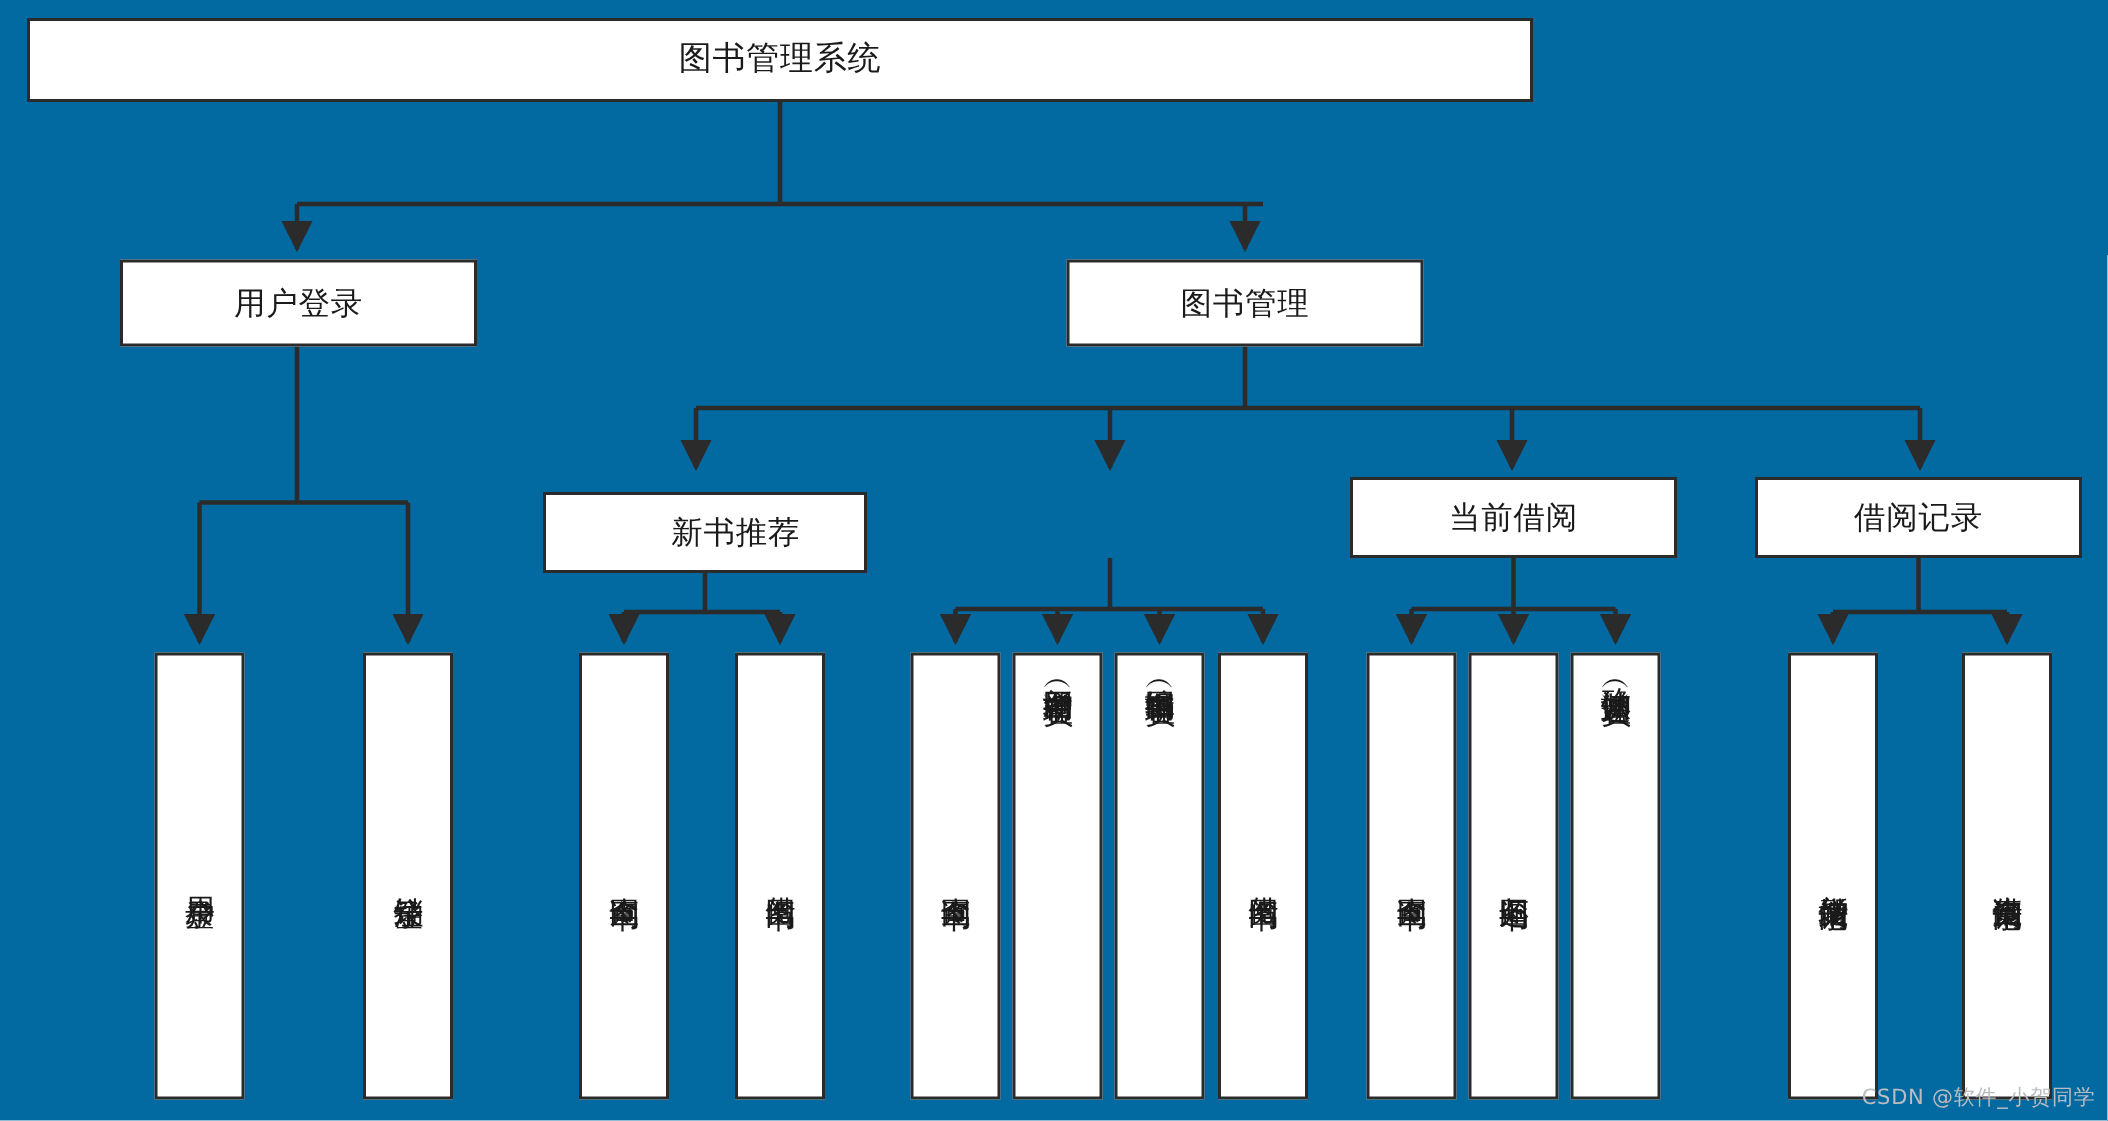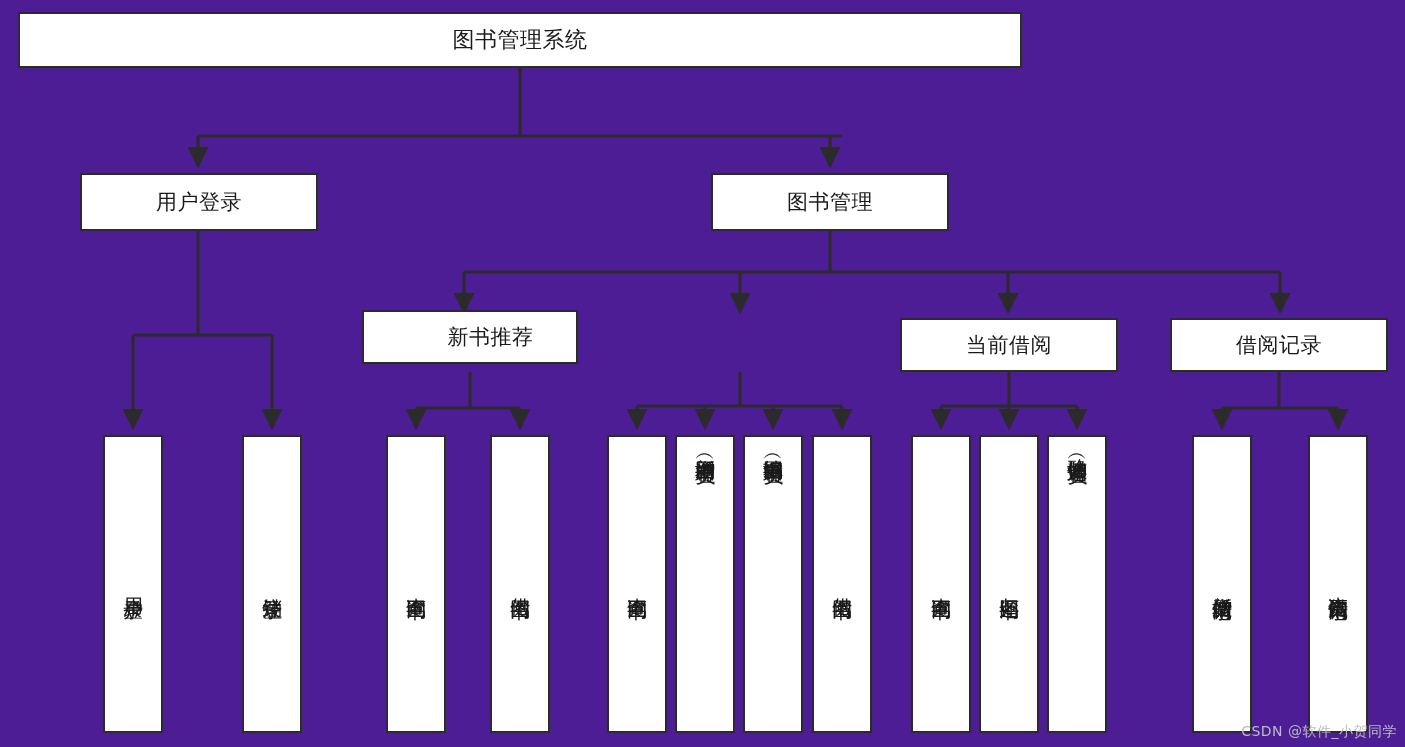--- a/index.html
+++ b/index.html
@@ -8,21 +8,21 @@
     padding: 0;
     background: #ffffff;
   }
   body {
     font-family: "DejaVu Sans", "Liberation Sans", sans-serif;
   }
   #canvas {
     position: relative;
     width: 1405px;
     height: 747px;
-    background: #4c1d95;
+    background: #0369a1;
     overflow: hidden;
   }
   #edges {
     position: absolute;
     left: 0;
     top: 0;
     width: 1405px;
     height: 747px;
     pointer-events: none;
   }
@@ -142,21 +142,21 @@
     <span class="lbl">图书管理系统</span>
   </div>
 
   <div class="node h" style="left:80px; top:173px; width:238px; height:58px;">
     <span class="lbl">用户登录</span>
   </div>
   <div class="node h" style="left:711px; top:173px; width:238px; height:58px;">
     <span class="lbl">图书管理</span>
   </div>
 
-  <div class="node h" style="left:362px; top:310px; width:216px; height:54px;padding-left:41px;">
+  <div class="node h" style="left:362px; top:328px; width:216px; height:54px;padding-left:41px;">
     <span class="lbl">新书推荐</span>
   </div>
   <div class="node h" style="left:900px; top:318px; width:218px; height:54px;">
     <span class="lbl">当前借阅</span>
   </div>
   <div class="node h" style="left:1170px; top:318px; width:218px; height:54px;">
     <span class="lbl">借阅记录</span>
   </div>
 
   <div class="node v center" style="left:103px; top:435px; width:60px; height:298px;">

